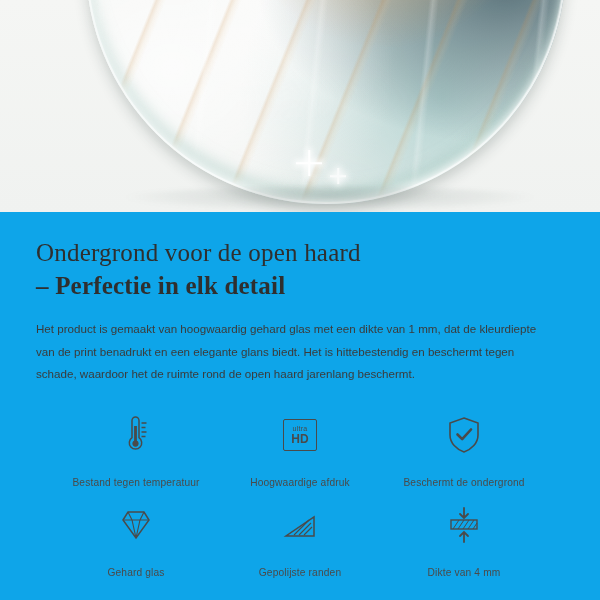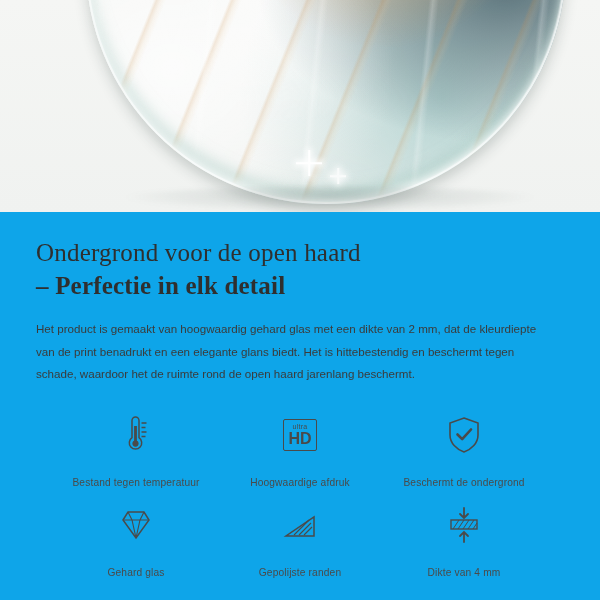--- a/index.html
+++ b/index.html
@@ -201,21 +201,21 @@
   }
   .ultrahd {
     width: 34px; height: 32px;
     border: 1.6px solid #4a4a4a;
     border-radius: 2px;
     display: flex; flex-direction: column;
     align-items: center; justify-content: center;
     line-height: 1;
   }
   .ultrahd .u { font-size: 7px; letter-spacing: .3px; }
-  .ultrahd .hd { font-size: 16px; font-weight: bold; margin-top: 1px; }
+  .ultrahd .hd { font-size: 12px; font-weight: bold; margin-top: 1px; }
   svg { display: block; }
 </style>
 </head>
 <body>
 
 <div class="page">
 
   <div class="hero">
     <div class="hero-bg"></div>
     <div class="plate">
@@ -228,21 +228,21 @@
     <div class="plate-shadow"></div>
     <div class="sparkle sparkle-a"></div>
     <div class="sparkle sparkle-b"></div>
   </div>
 
   <div class="content">
     <h1 class="headline">
       <span class="l1">Ondergrond voor de open haard</span>
       <span class="l2">– Perfectie in elk detail</span>
     </h1>
-    <p class="body-copy">Het product is gemaakt van hoogwaardig gehard glas met een dikte van 2 mm, dat de kleurdiepte van de print benadrukt en een elegante glans biedt. Het is hittebestendig en beschermt tegen schade, waardoor het de ruimte rond de open haard jarenlang beschermt.</p>
+    <p class="body-copy">Het product is gemaakt van hoogwaardig gehard glas met een dikte van 1 mm, dat de kleurdiepte van de print benadrukt en een elegante glans biedt. Het is hittebestendig en beschermt tegen schade, waardoor het de ruimte rond de open haard jarenlang beschermt.</p>
 
     <div class="features">
 
       <div class="feature">
         <div class="feature-icon">
           <svg width="34" height="40" viewBox="0 0 34 40" fill="none" stroke="#4a4a4a" stroke-width="1.5">
             <path d="M13 5.5a3.5 3.5 0 0 1 7 0v17.2a6.2 6.2 0 1 1-7 0V5.5z"></path>
             <circle cx="16.5" cy="28.6" r="3.1" fill="#4a4a4a" stroke="none"></circle>
             <rect x="15.1" y="11" width="2.8" height="15" fill="#4a4a4a" stroke="none"></rect>
             <path d="M22.5 8h5M22.5 12.5h4M22.5 17h5M22.5 21.5h4"></path>

